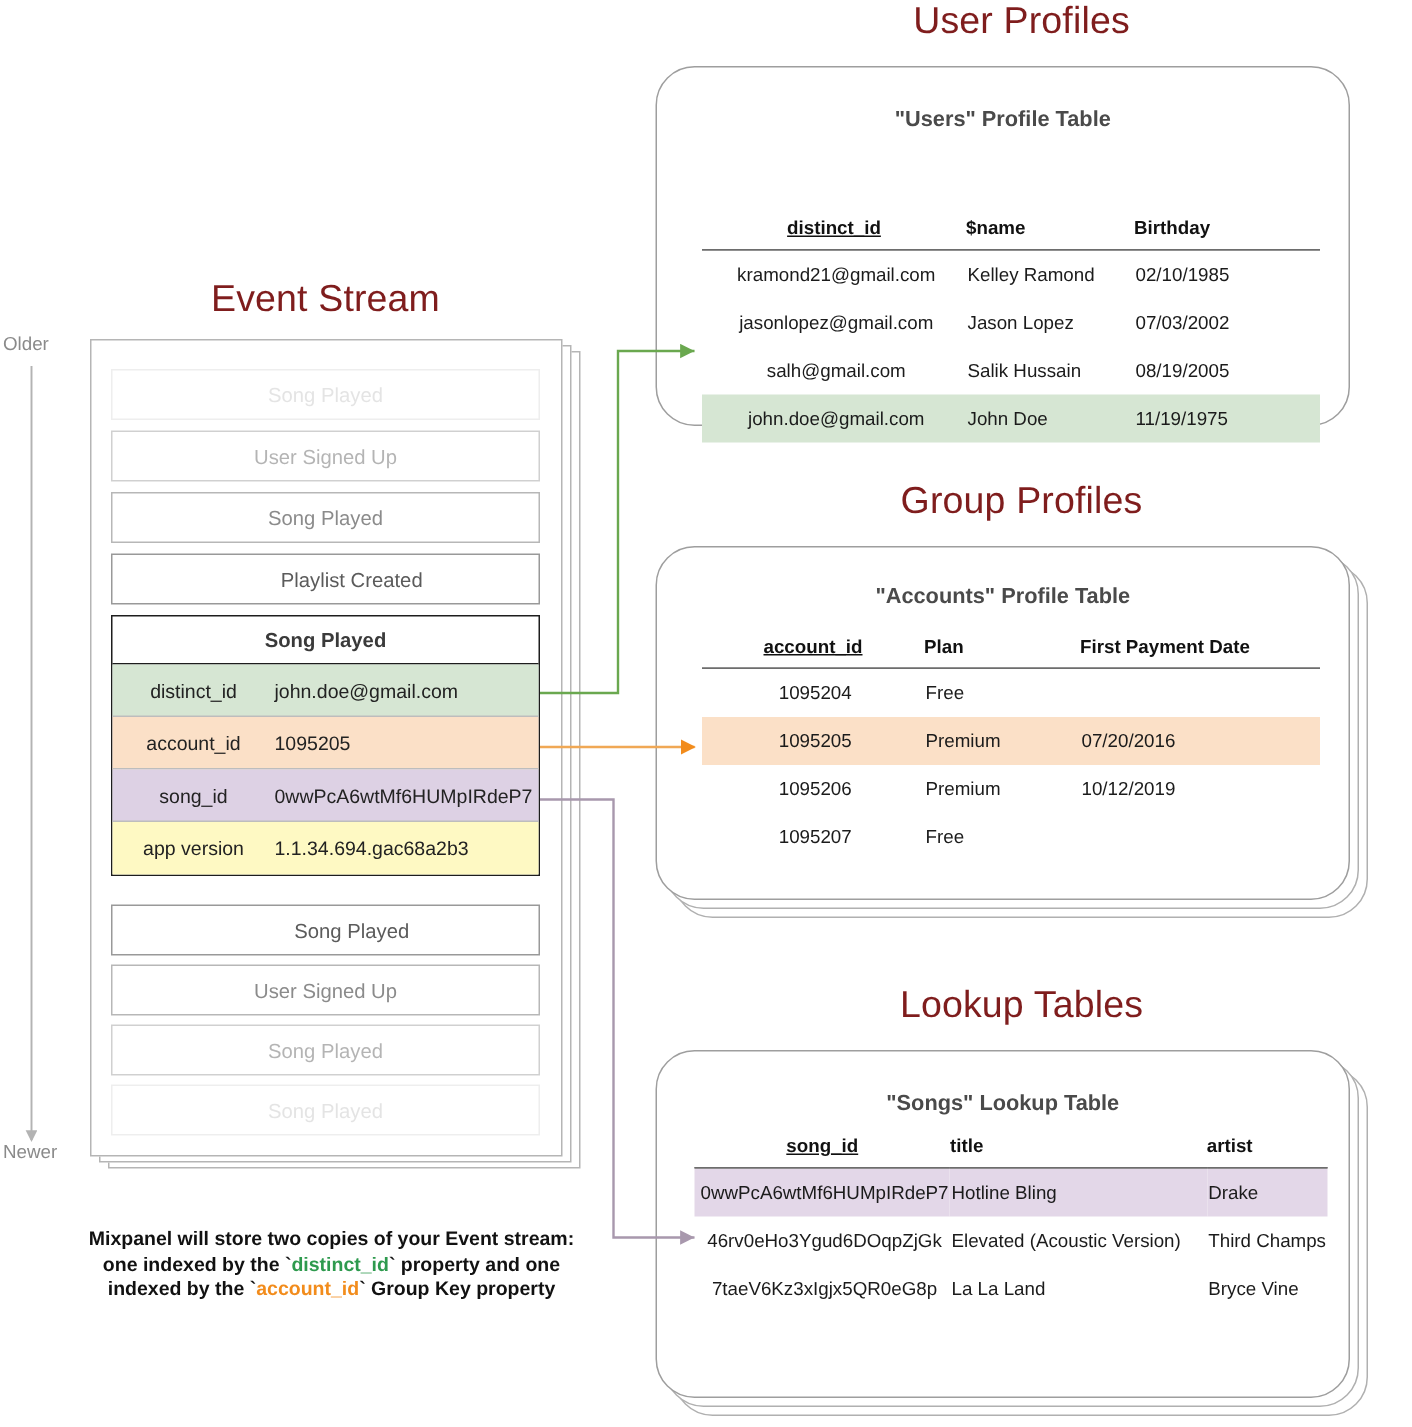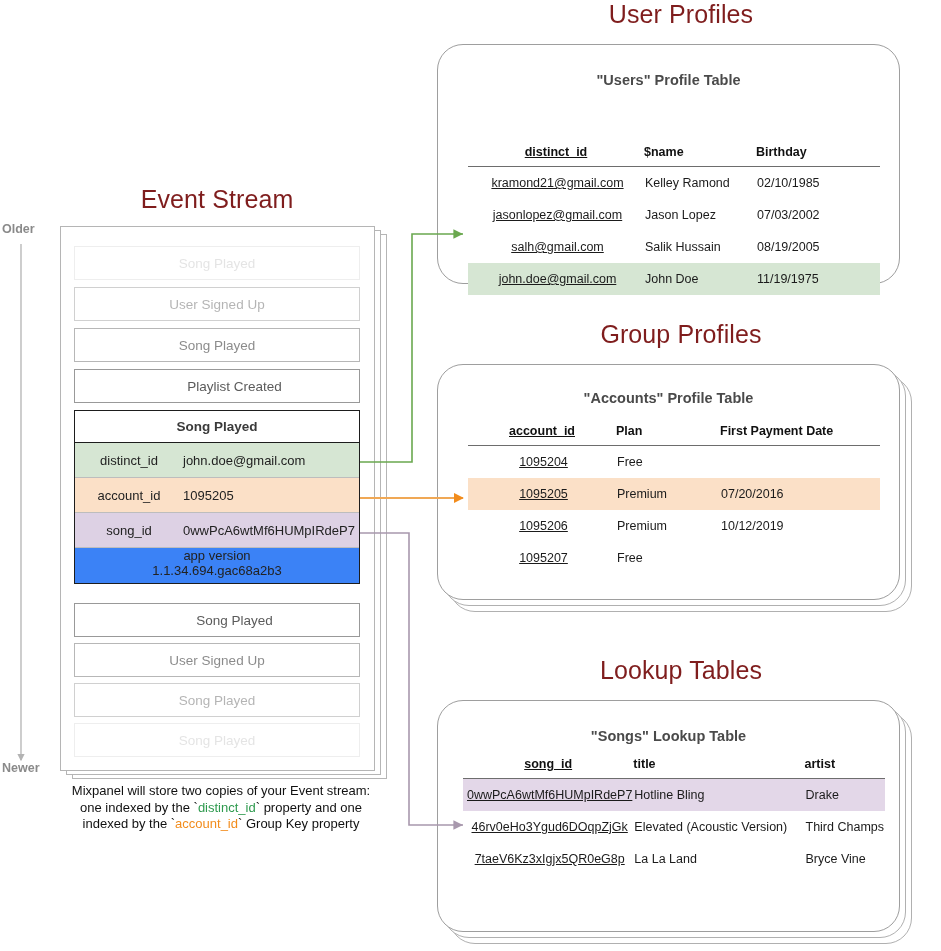--- a/index.html
+++ b/index.html
@@ -104,43 +104,42 @@
   .ec-row:last-child { border-bottom: none; }
   .ec-key {
     width: 108px;
     text-align: center;
     flex: none;
   }
   .ec-val { flex: 1; }
   .row-green  { background: #d6e6d3; }
   .row-orange { background: #fbe0c7; }
   .row-purple { background: #ddd1e4; }
-  .row-plain  { background: #3b82f6; flex-direction: column; }
+  .row-plain  { background: #fef9c3; }
 
   
   #older-label, #newer-label {
     position: absolute;
     font-size: 12.5px;
     color: #8a8a8a;
-    font-weight: bold;
   }
   #older-label { left: 2px; top: 222px; }
   #newer-label { left: 2px; top: 761px; }
 
   
   #es-caption {
     position: absolute;
     left: 38px;
-    top: 783px;
+    top: 818px;
     width: 366px;
     text-align: center;
     font-size: 13px;
     line-height: 16.5px;
     color: #111111;
-    font-weight: normal;
+    font-weight: bold;
   }
   #es-caption .tok-green  { color: #2e9a4e; }
   #es-caption .tok-orange { color: #f28c1c; }
 
   
   .panel-stack { position: absolute; }
   .panel-layer {
     position: absolute;
     border: 1.6px solid #b0b0b0;
     border-radius: 26px;
@@ -182,21 +181,20 @@
   table.dtable thead tr { border-bottom: 1.4px solid #6d6d6d; }
   table.dtable td {
     font-size: 12.5px;
     color: #1b1b1b;
     height: 30px;
     white-space: nowrap;
     vertical-align: middle;
   }
   table.dtable td.k-col {
     text-align: center;
-    text-decoration: underline;
   }
   table.dtable tbody tr.hl-green  td { background: #d6e6d3; }
   table.dtable tbody tr.hl-orange td { background: #fbe0c7; }
   table.dtable tbody tr.hl-purple td { background: #e3d7e8; }
   table.dtable tbody tr td:first-child { padding-left: 4px; }
 </style>
 </head>
 <body>
 
 <svg id="connectors" viewBox="0 0 941 951" width="941" height="951">

